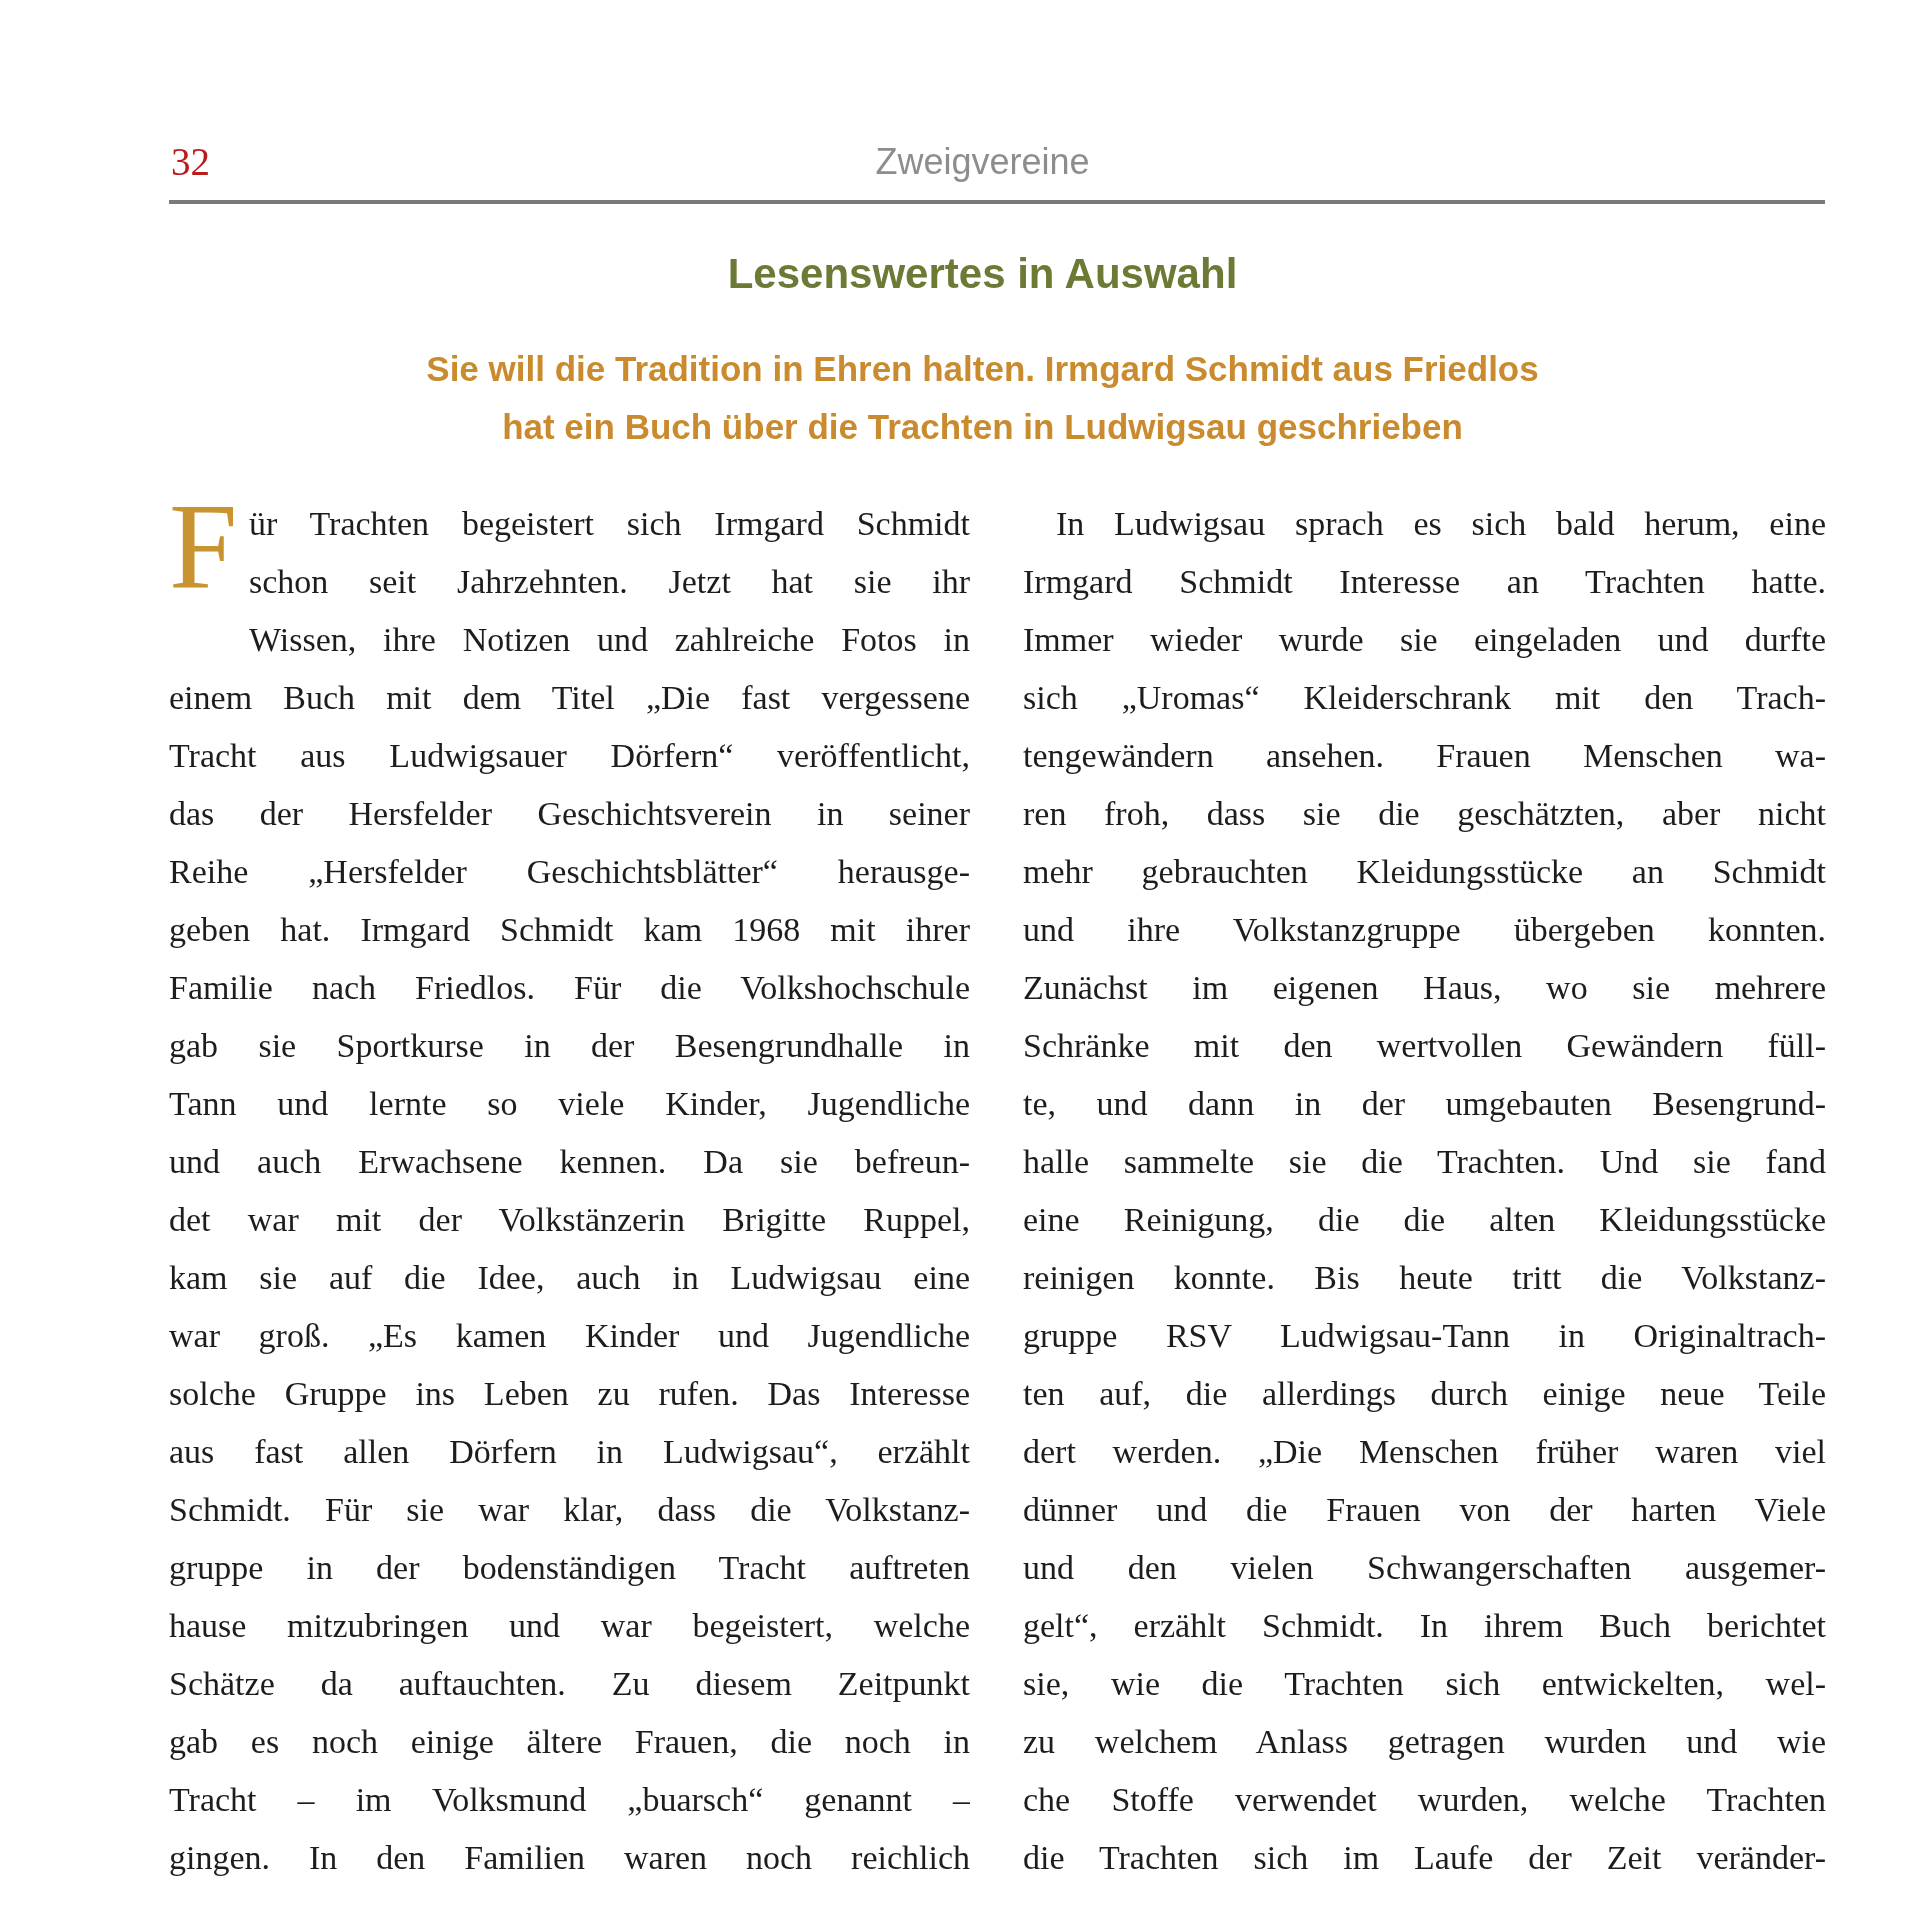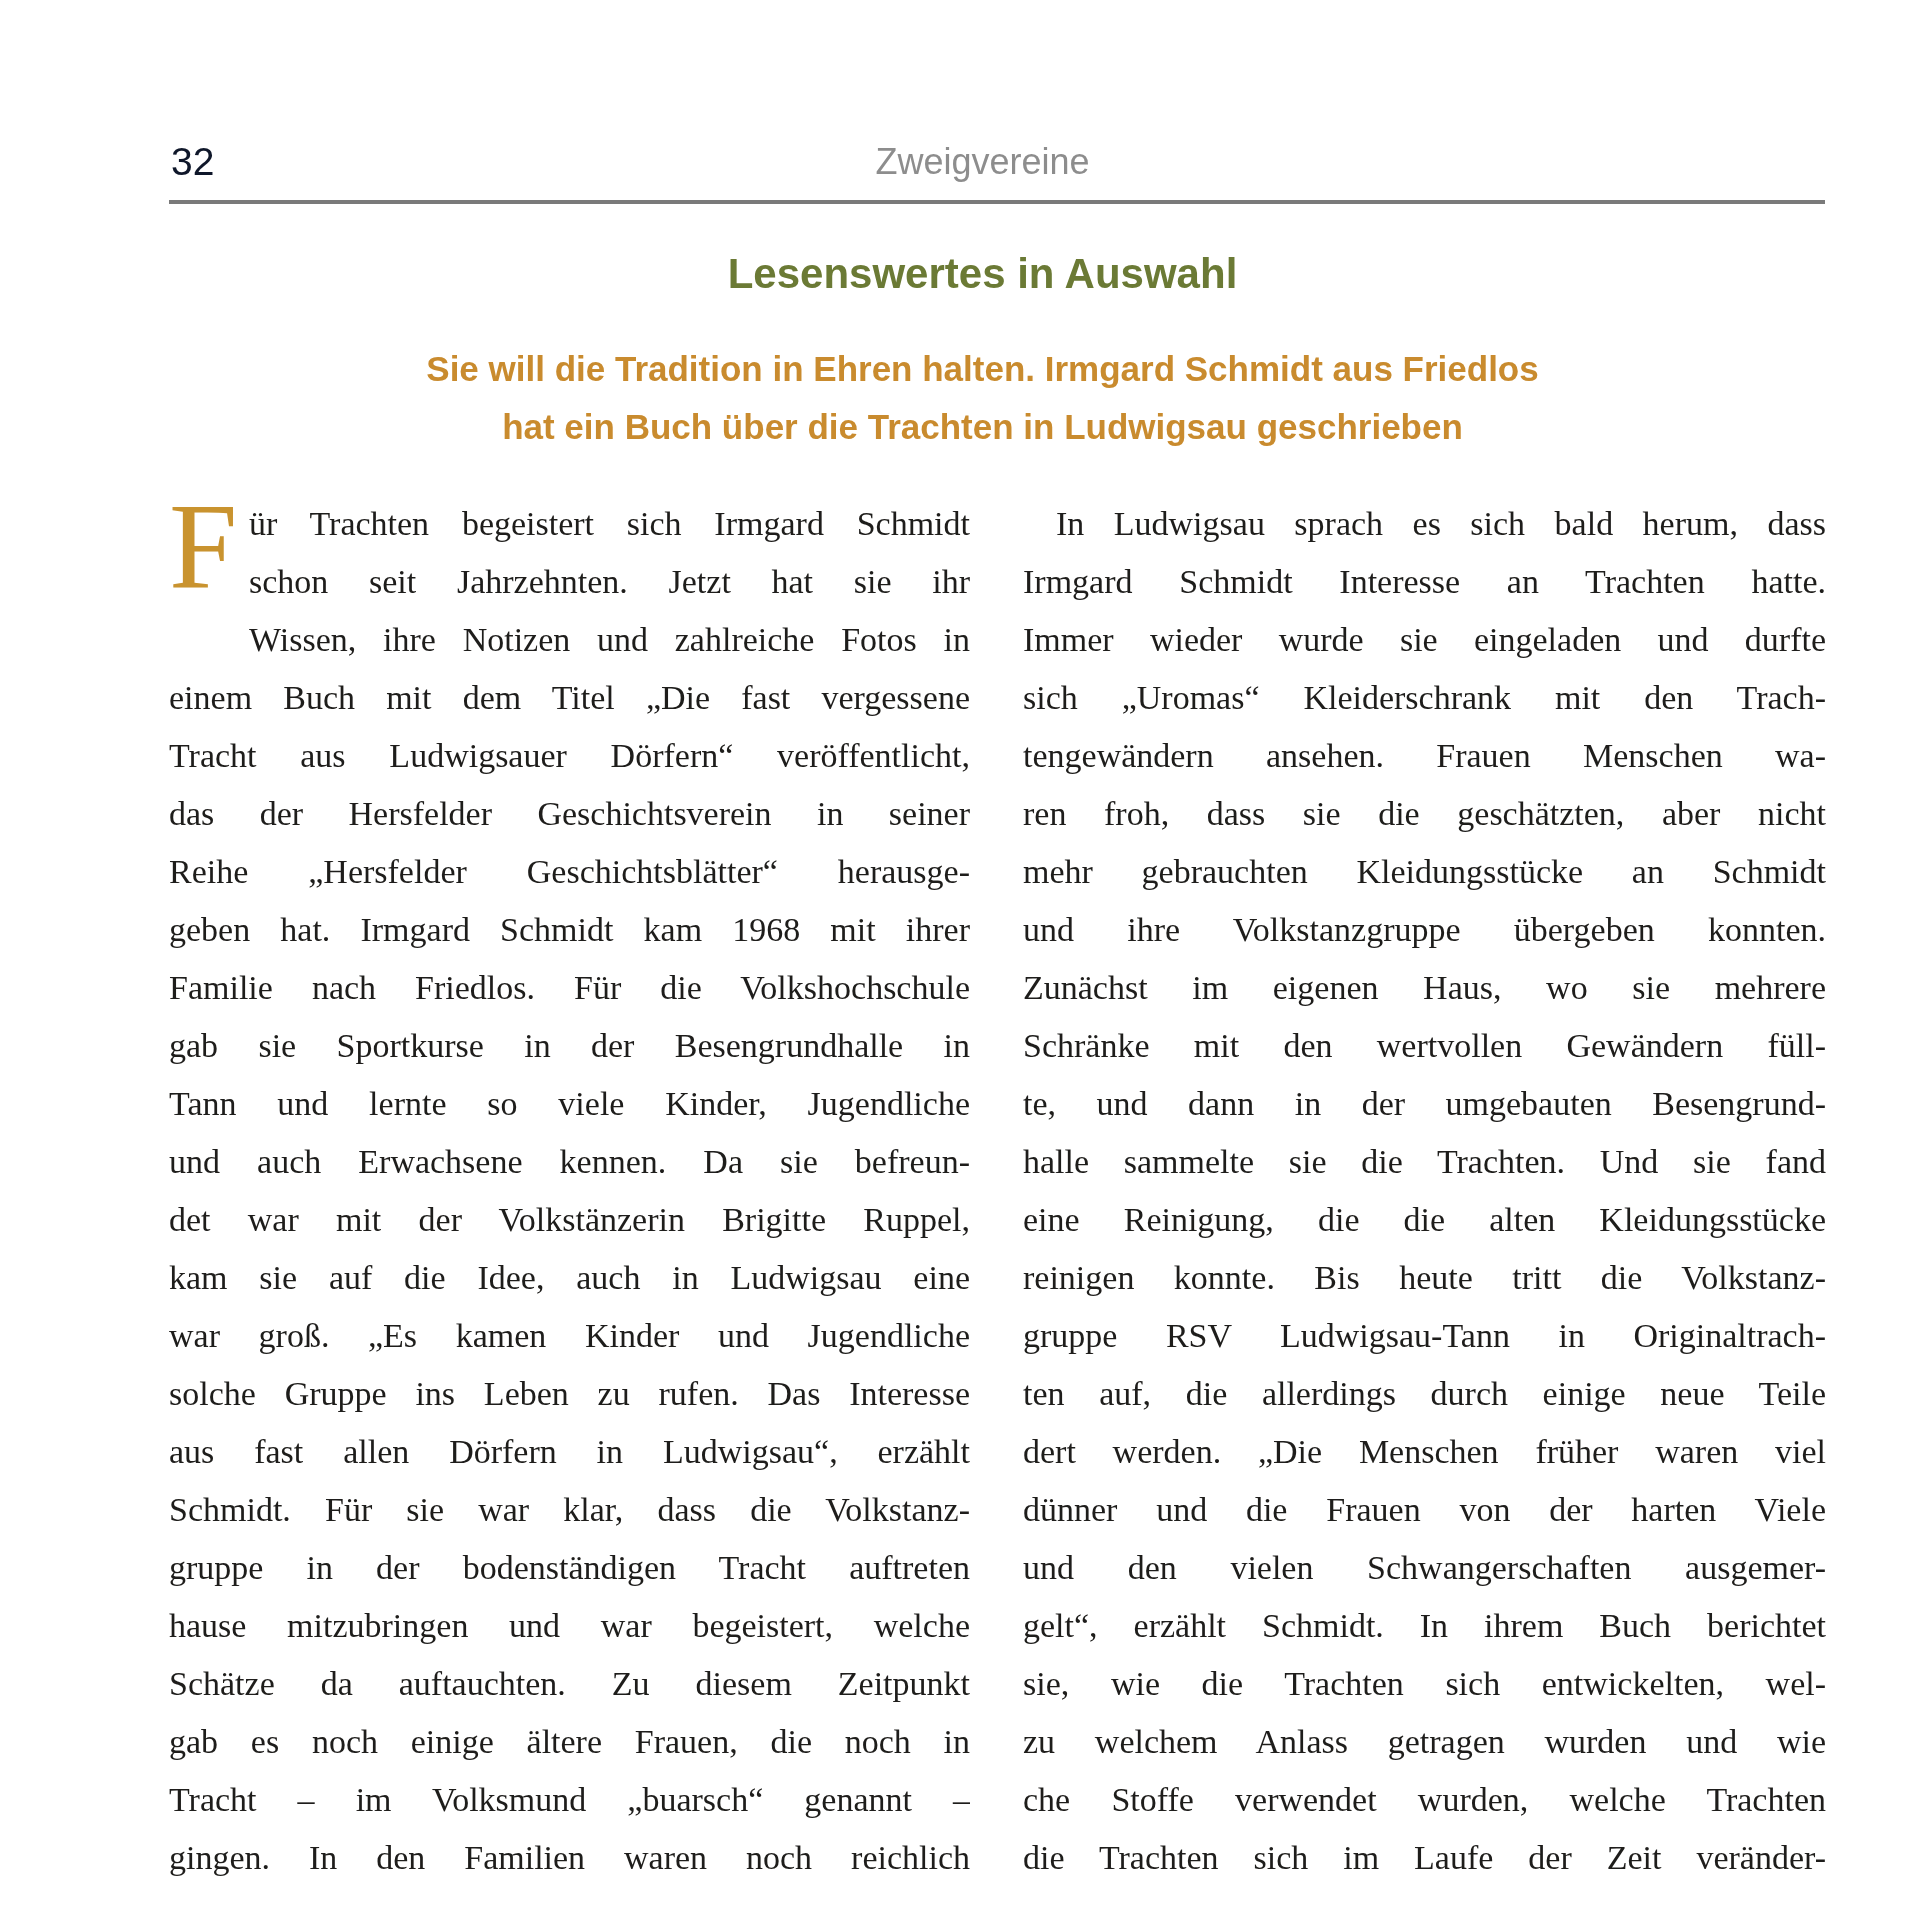--- a/index.html
+++ b/index.html
@@ -9,23 +9,23 @@
     height: 2774px;
     background: #ffffff;
     overflow: hidden;
     font-family: "Liberation Serif", serif;
     color: #1e1d1b;
   }
   
   .pagenum {
     position: absolute;
     left: 171px; top: 142px;
-    font-family: Liberation Sans, sans-serif;
+    font-family: Liberation Serif, serif;
     font-size: 39px; line-height: 39px;
-    color: #0f172a;
+    color: #b91c1c;
   }
   .section {
     position: absolute;
     left: 0; right: 0; top: 144px;
     text-align: center;
     font-family: "Liberation Sans", sans-serif;
     font-size: 36px; line-height: 36px;
     color: #8d8d8d;
   }
   .rule {
@@ -122,21 +122,21 @@
         <div class="line">hause mitzubringen und war begeistert, welche</div>
         <div class="line">Schätze da auftauchten. Zu diesem Zeitpunkt</div>
         <div class="line">gab es noch einige ältere Frauen, die noch in</div>
         <div class="line">Tracht – im Volksmund „buarsch“ genannt –</div>
         <div class="line">gingen. In den Familien waren noch reichlich</div>
       </div>
   </div>
 
   <div class="col col-right">
     <div>
-        <div class="line indent">In Ludwigsau sprach es sich bald herum, dass</div>
+        <div class="line indent">In Ludwigsau sprach es sich bald herum, eine</div>
         <div class="line">Irmgard Schmidt Interesse an Trachten hatte.</div>
         <div class="line">Immer wieder wurde sie eingeladen und durfte</div>
         <div class="line">sich „Uromas“ Kleiderschrank mit den Trach-</div>
         <div class="line">tengewändern ansehen. Frauen Menschen wa-</div>
         <div class="line">ren froh, dass sie die geschätzten, aber nicht</div>
         <div class="line">mehr gebrauchten Kleidungsstücke an Schmidt</div>
         <div class="line">und ihre Volkstanzgruppe übergeben konnten.</div>
         <div class="line">Zunächst im eigenen Haus, wo sie mehrere</div>
         <div class="line">Schränke mit den wertvollen Gewändern füll-</div>
         <div class="line">te, und dann in der umgebauten Besengrund-</div>

